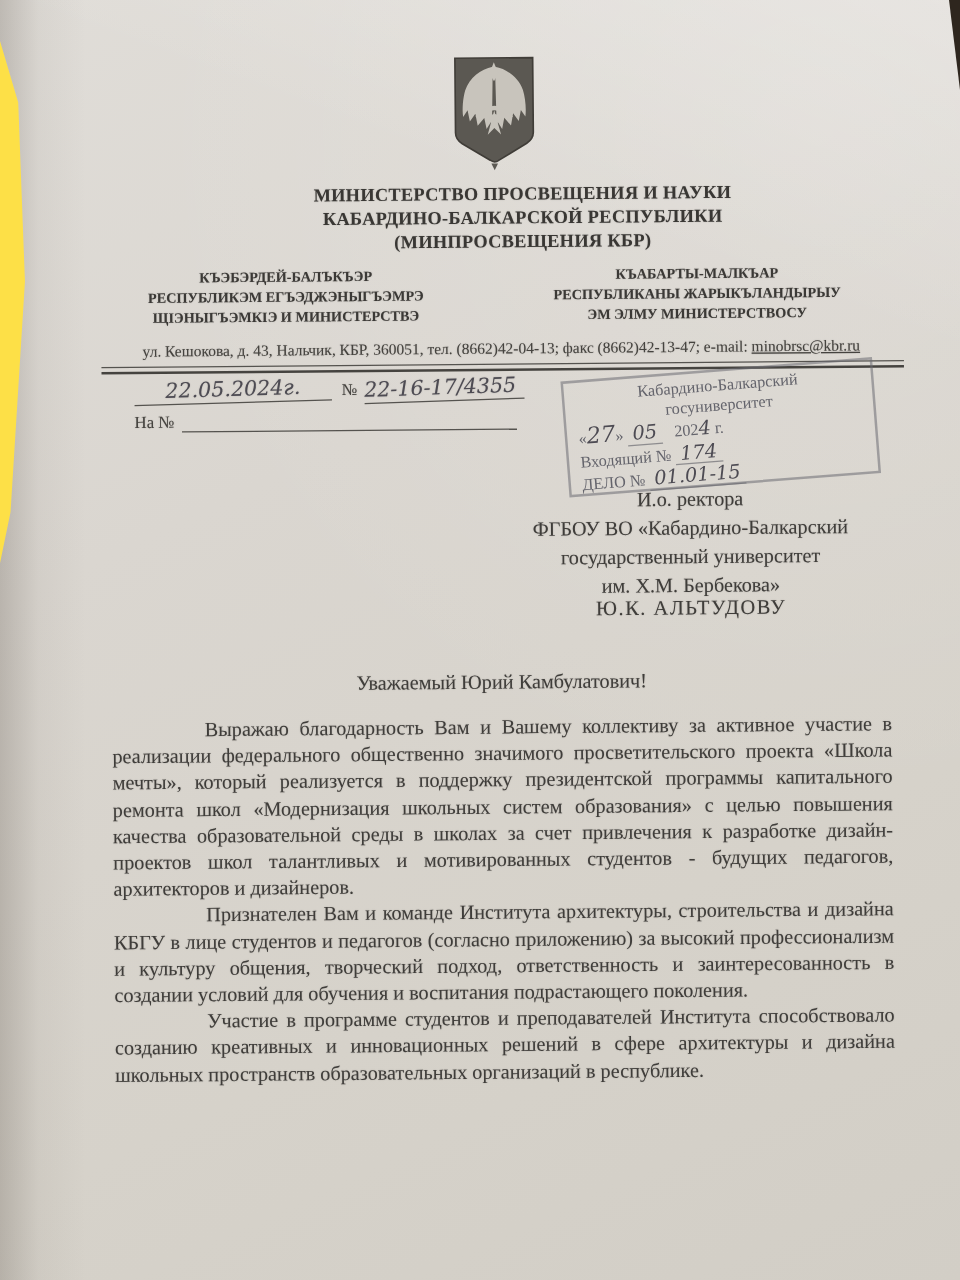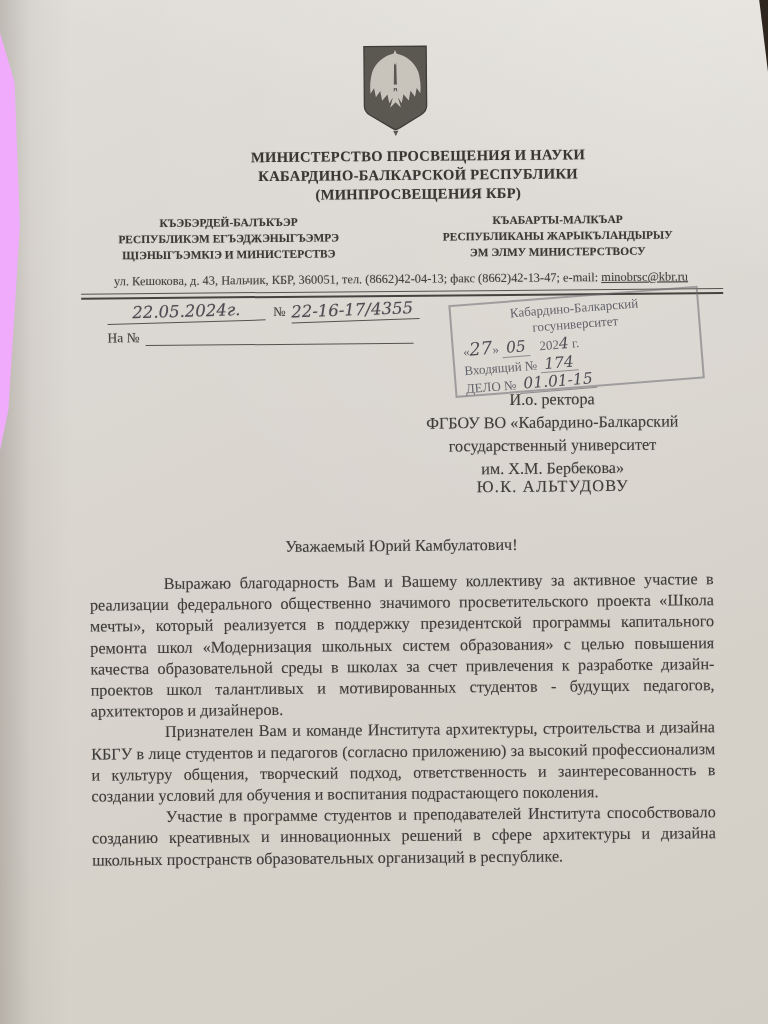--- a/index.html
+++ b/index.html
@@ -1,17 +1,17 @@
 <!DOCTYPE html>
 <html><head>
 <meta charset="utf-8">
 <style>
   html,body{margin:0;padding:0;}
   #shot{position:relative;width:768px;height:1024px;overflow:hidden;
-        background:#f0abfc;font-family:"Liberation Serif",serif;}
+        background:#fde047;font-family:"Liberation Serif",serif;}
   
   .paper{position:absolute;inset:0;
     background:linear-gradient(155deg,#e0ddd8 0%,#dad6d0 35%,#d6d2ca 70%,#d2cec6 100%);
     clip-path:polygon(0 0,100% 0,100% 100%,0 100%,0 44%,1.1% 40%,2.6% 22%,1.9% 8%,0 3.2%);}
   .paper::before{content:"";position:absolute;inset:0;
     background:linear-gradient(90deg,rgba(70,60,50,.22) 0,rgba(70,60,50,.05) 4%,transparent 9%),
                linear-gradient(200deg,rgba(255,255,255,.25) 0,transparent 22%),
                radial-gradient(120% 90% at 85% 10%,rgba(255,255,255,.14),transparent 60%);}
   .sliver-right{position:absolute;right:0;top:0;width:11px;height:72px;background:#2e261e;
     clip-path:polygon(100% 0,20% 0,100% 100%);}

